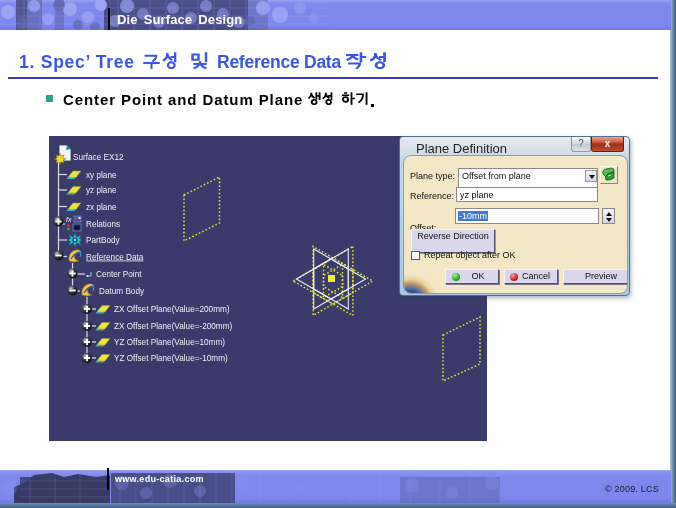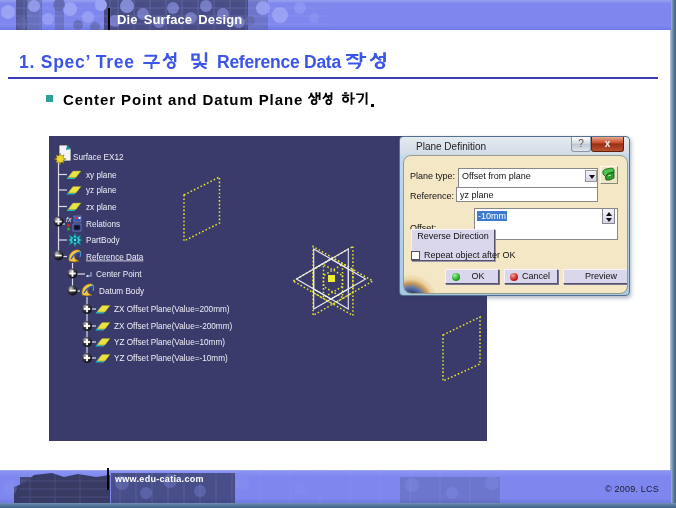--- a/index.html
+++ b/index.html
@@ -269,21 +269,21 @@
     <path d="M-34.6,0 L0,-20 L34.6,0 L0,20 Z"></path>
     <path d="M17.3,-10 L17.3,30 L-17.3,10 L-17.3,-30 Z"></path>
     <path d="M17.3,-30 L17.3,10 L-17.3,30 L-17.3,-10 Z"></path>
   </g>
   <rect x="279" y="139" width="7" height="7" fill="#f0ee30"></rect>
 </svg>
 
 
 <div id="dlg" class="abs" style="left:399px;top:136px;width:231px;height:160px;background:linear-gradient(to bottom,#e6eaf0 0%,#d4dde8 10%,#bed8ef 13%,#a6cae6 100%);border:1px solid #54708c;border-radius:4px;box-shadow:1px 2px 4px rgba(40,60,90,0.4);font-size:9px;color:#111;">
 
-  <div class="abs" style="left:6px;top:4px;font-size:10px;color:#222;padding-left:10px;">Plane Definition</div>
+  <div class="abs" style="left:6px;top:4px;font-size:13px;color:#222;padding-left:10px;">Plane Definition</div>
 
   <div class="abs" style="left:171px;top:0px;width:20px;height:15px;background:linear-gradient(to bottom,#fdfdfd,#d8dde2 45%,#bfc8d0 50%,#dfe5ea);border:1px solid #8a99a8;border-top:none;border-radius:0 0 3px 3px;text-align:center;font-size:10px;font-weight:bold;color:#444;line-height:14px;"><span style="font-weight:normal;color:#555;">?</span></div>
   <div class="abs" style="left:191px;top:0px;width:33px;height:15px;background:linear-gradient(to bottom,#e8a88e,#c64c2c 42%,#9c2e12 50%,#b85234);border:1px solid #642006;border-top:none;border-radius:0 0 3px 3px;text-align:center;font-size:10px;font-weight:bold;color:#f0f4ff;line-height:13px;">x</div>
 
   <div class="abs" style="left:3px;top:18px;width:225px;height:139px;background:#f3e7c6;border:1px solid #9a9a8a;border-radius:8px;overflow:hidden;">
 
     <div class="abs" style="left:-2px;top:100px;width:52px;height:39px;background:radial-gradient(circle 36px at 16% 118%, #8aa8cc 0%, #31497c 28%, #5a76a8 40%, #c89858 52%, #e8d2a0 63%, rgba(243,231,198,0) 78%);"></div>
 
     <div class="abs" style="left:6px;top:15px;">Plane type:</div>
     <div class="abs" style="left:54px;top:12px;width:140px;height:24px;background:#fff;border:1px solid #888;">
@@ -299,29 +299,29 @@
           <path d="M7,9 L10,8" stroke="#b8f0b8" stroke-width="1"></path>
         </svg>
     </div>
 
     <div class="abs" style="left:6px;top:35px;">Reference:</div>
     <div class="abs" style="left:52px;top:31px;width:142px;height:15px;background:#fff;border:1px solid #888;">
         <div class="abs" style="left:3px;top:1.5px;">yz plane</div>
       </div>
 
     <div class="abs" style="left:6px;top:55px;margin-top:12px;">Offset:</div>
-    <div class="abs" style="left:70px;top:52px;width:144px;height:32px;background:#fff;border:1px solid #888;">
+    <div class="abs" style="left:51px;top:52px;width:144px;height:16px;background:#fff;border:1px solid #888;">
         <span class="abs" style="left:2px;top:2px;background:#3d7ad0;color:#fff;padding:0 1px;">-10mm</span>
       </div>
     <div class="abs" style="left:198px;top:52px;width:13px;height:16px;background:linear-gradient(#f6f4fc,#d8d4e8);border:1px solid #888;">
       <div style="margin:2.5px auto 0;width:0;height:0;border-left:3px solid transparent;border-right:3px solid transparent;border-bottom:4px solid #111;"></div>
       <div style="margin:2px auto 0;width:0;height:0;border-left:3px solid transparent;border-right:3px solid transparent;border-top:4px solid #111;"></div>
     </div>
 
-    <div class="abs" style="left:7px;top:73px;width:84px;height:32px;background:#dad6ec;border:1px solid;border-color:#f4f2fc #55536a #55536a #f4f2fc;box-shadow:1px 1px 0 #9a96b0;text-align:center;line-height:12px;">Reverse Direction</div>
+    <div class="abs" style="left:7px;top:73px;width:84px;height:24px;background:#dad6ec;border:1px solid;border-color:#f4f2fc #55536a #55536a #f4f2fc;box-shadow:1px 1px 0 #9a96b0;text-align:center;line-height:12px;">Reverse Direction</div>
 
     <div class="abs" style="left:7px;top:95px;width:9px;height:9px;background:#fff;border:1px solid #555;"></div>
     <div class="abs" style="left:20px;top:94px;">Repeat object after OK</div>
 
     <div class="abs" style="left:41px;top:113px;width:54px;height:15px;background:#dad6ec;border:1px solid;border-color:#f4f2fc #55536a #55536a #f4f2fc;box-shadow:1px 1px 0 #777390;text-align:center;line-height:13px;"><span style="position:absolute;left:6px;top:3px;width:8px;height:8px;border-radius:50%;background:radial-gradient(circle at 35% 30%,#a0f0a0,#22aa22 60%,#0a6a0a);"></span><span style="margin-left:12px;">OK</span></div>
     <div class="abs" style="left:100px;top:113px;width:54px;height:15px;background:#dad6ec;border:1px solid;border-color:#f4f2fc #55536a #55536a #f4f2fc;box-shadow:1px 1px 0 #777390;text-align:center;line-height:13px;"><span style="position:absolute;left:5px;top:3px;width:8px;height:8px;border-radius:50%;background:radial-gradient(circle at 35% 30%,#f0a0a0,#cc2222 60%,#6a0a0a);"></span><span style="margin-left:10px;">Cancel</span></div>
     <div class="abs" style="left:159px;top:113px;width:76px;height:15px;background:#dad6ec;border:1px solid;border-color:#f4f2fc #55536a #55536a #f4f2fc;box-shadow:1px 1px 0 #777390;text-align:center;line-height:13px;">Preview</div>
   </div>
 </div>
 

